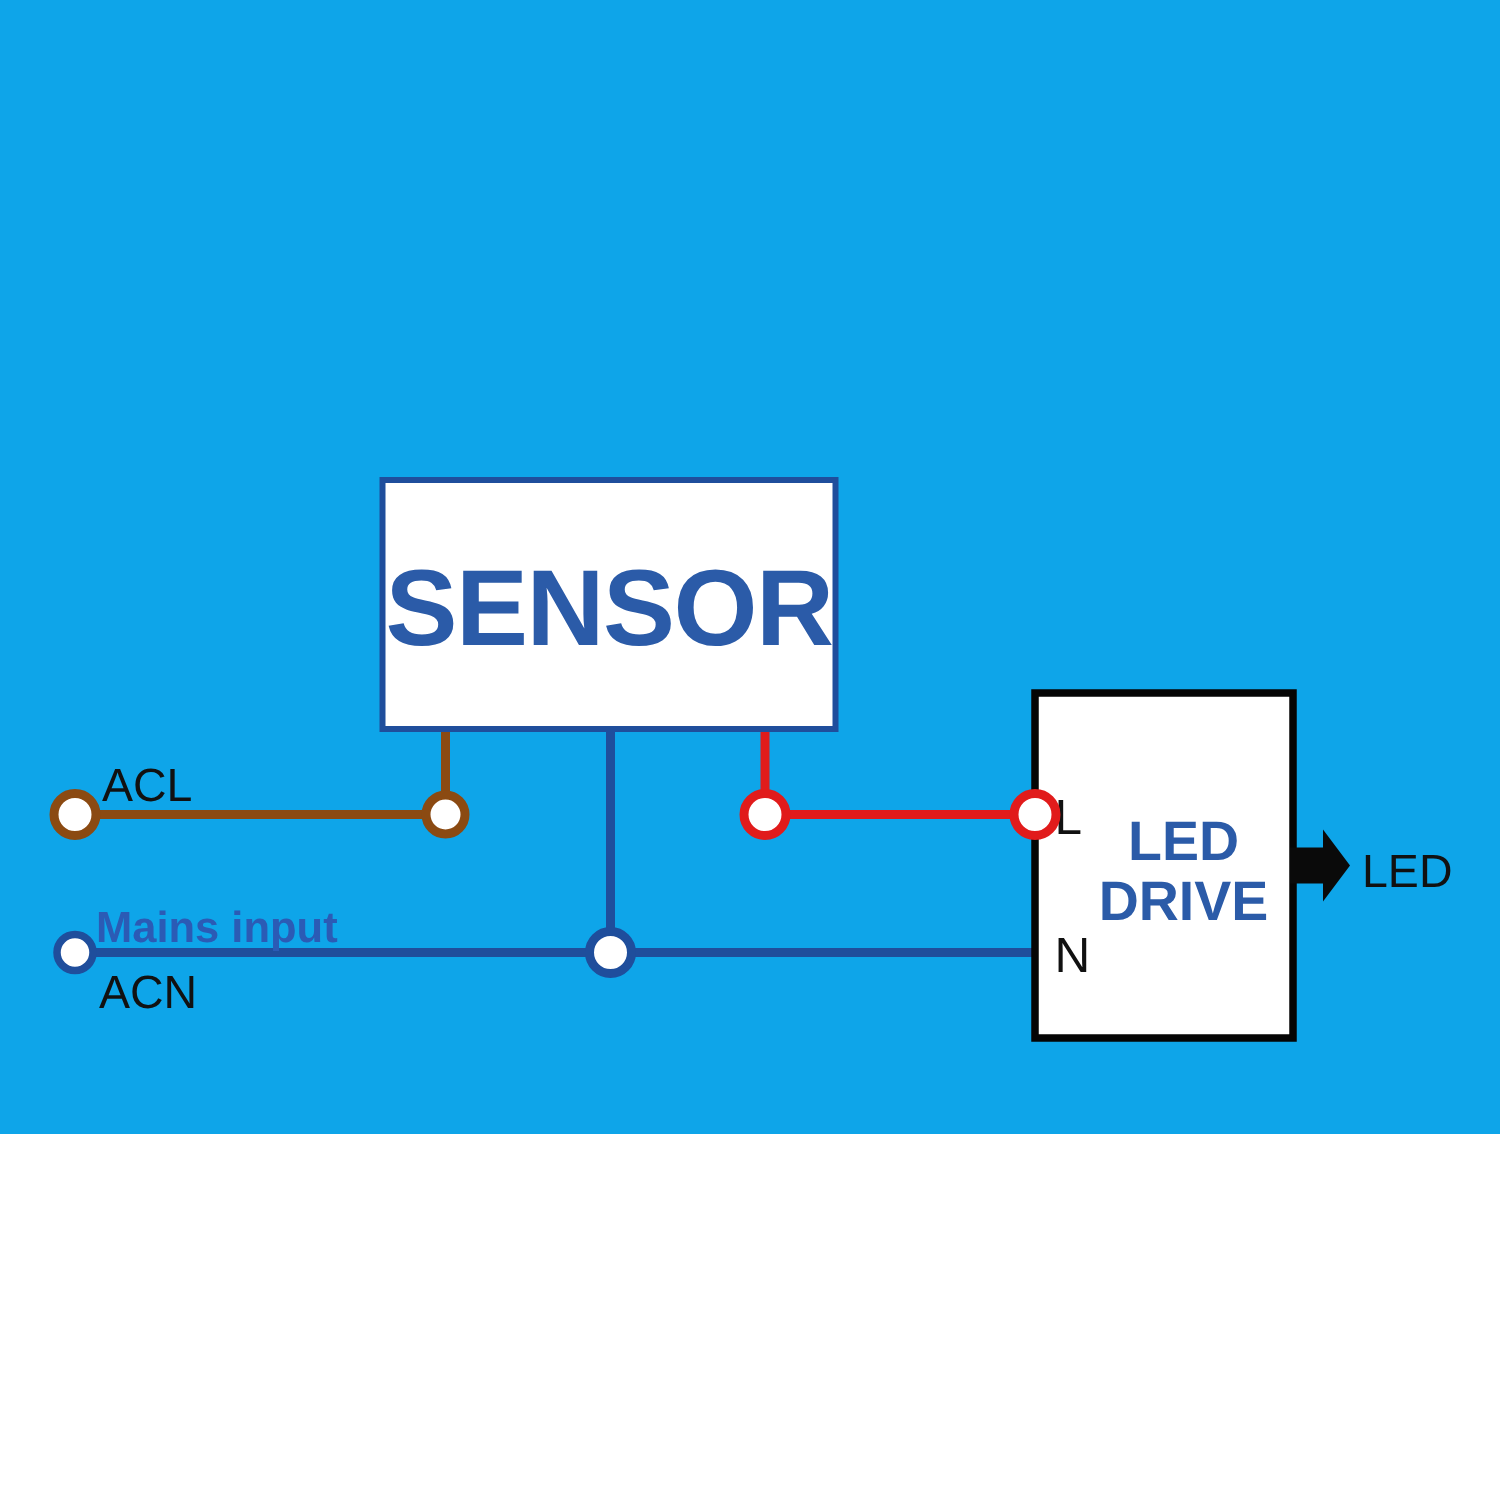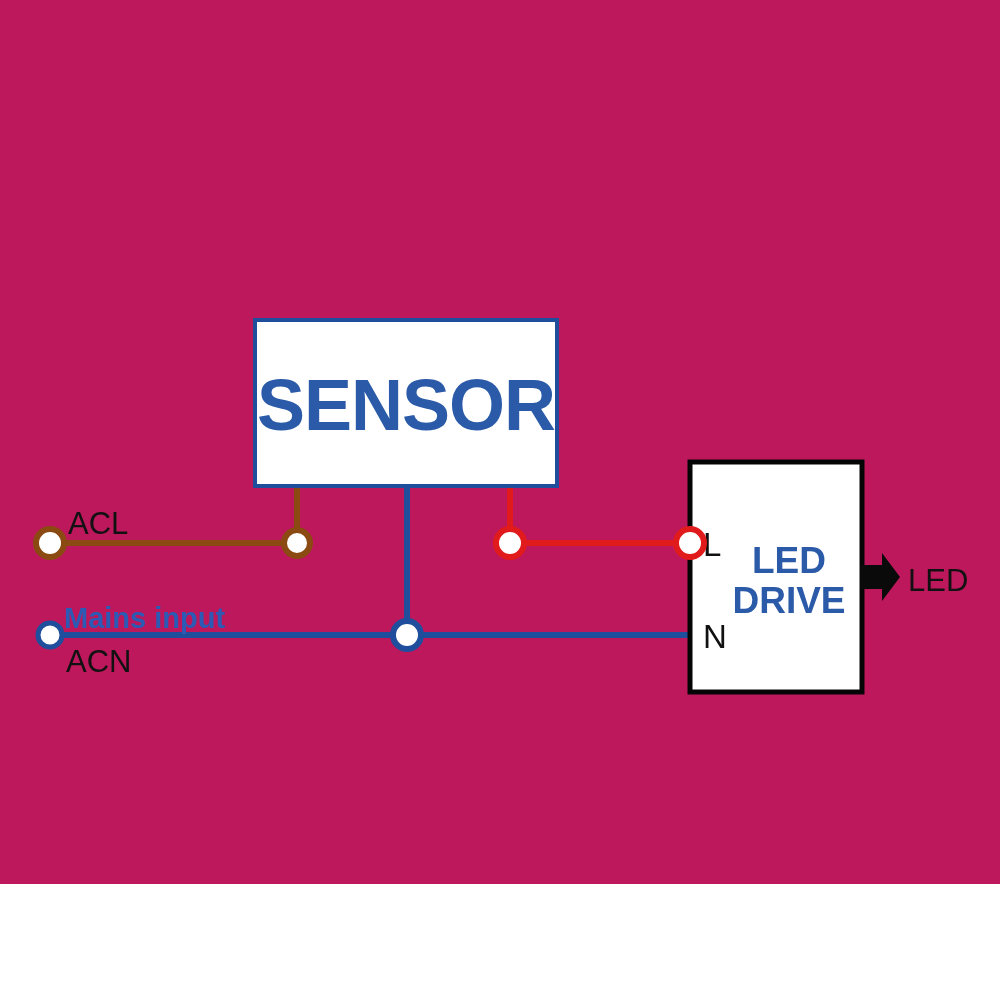--- a/index.html
+++ b/index.html
@@ -9,22 +9,22 @@
   }
   body {
     width: 1000px;
     height: 1000px;
     font-family: "Liberation Sans", sans-serif;
     overflow: hidden;
   }
   #diagram-root {
     position: relative;
     width: 1000px;
-    height: 884px;
-    background: #be185d;
+    height: 756px;
+    background: #0ea5e9;
   }
   svg#wiring-svg {
     display: block;
     width: 1000px;
     height: 1000px;
   }
   .box-fill { fill: #ffffff; }
   .sensor-box-stroke { stroke: #1F4E9C; stroke-width: 4; }
   .driver-box-stroke { stroke: #050505; stroke-width: 5; }
 

